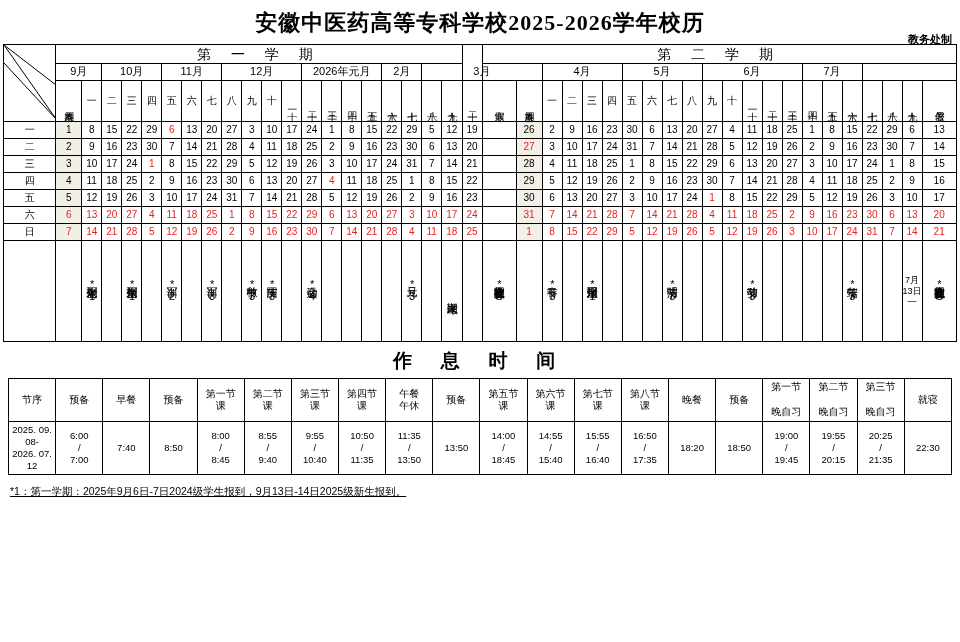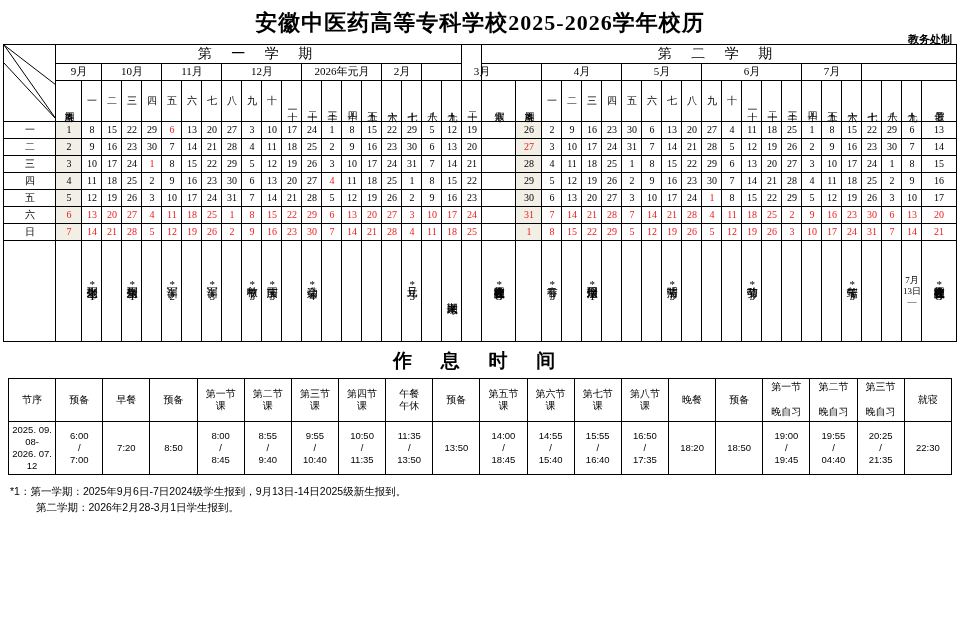--- a/index.html
+++ b/index.html
@@ -12,21 +12,20 @@
     text-align:center;font-family:"Liberation Serif","DejaVu Serif",serif;
     font-weight:bold;font-size:22px;letter-spacing:1px;margin:8px 0 2px 0;
   }
   .office{
     position:absolute;right:8px;top:32px;font-size:11px;font-weight:bold;margin-left:12px;
   }
   table{border-collapse:collapse;}
   .cal{
     margin:6px auto 0 auto;width:944px;table-layout:fixed;
     font-size:10px;
-    font-family:Liberation Serif, serif;
   }
   .cal td,.cal th{
     border:1px solid #000;text-align:center;vertical-align:middle;
     padding:0;line-height:1.05;
   }
   .hdr-sem{font-size:14px;letter-spacing:8px;font-weight:normal;height:18px;}
   .hdr-month{height:16px;font-size:11px;}
   .hdr-week{height:40px;font-size:10px;}
   .vtext{
     writing-mode:vertical-rl;text-orientation:upright;
@@ -56,21 +55,21 @@
   }
   .sched{
     margin:0 auto;width:944px;table-layout:fixed;font-size:10px;
   }
   .sched td{border:1px solid #000;text-align:center;padding:2px 0;line-height:1.25;}
   .sched .h{height:38px;font-size:10px;}
   .sched .v{height:44px;font-size:9.5px;}
   .foot{
     margin:8px 0 0 10px;font-size:10.5px;line-height:1.55;
   }
-  .foot div{white-space:nowrap;}
+  .foot div{white-space:nowrap;text-decoration:underline;}
   .indent{padding-left:26px;}
   .july{font-size:9px;line-height:1.2;}
 </style>
 </head>
 <body>
 
 <div class="title">安徽中医药高等专科学校2025-2026学年校历</div>
 <div class="office">教务处制</div>
 
 <table class="cal">
@@ -594,21 +593,21 @@
         <td class="h">第二节<br><br>晚自习</td>
         <td class="h">第三节<br><br>晚自习</td>
         <td class="h">就寝</td>
       </tr>
       <tr>
         <td class="v" style="white-space:pre-line">2025. 09. 08-
 2026. 07. 12</td>
         <td class="v" style="white-space:pre-line">6:00
 /
 7:00</td>
-        <td class="v" style="white-space:pre-line">7:20</td>
+        <td class="v" style="white-space:pre-line">7:40</td>
         <td class="v" style="white-space:pre-line">8:50</td>
         <td class="v" style="white-space:pre-line">8:00
 /
 8:45</td>
         <td class="v" style="white-space:pre-line">8:55
 /
 9:40</td>
         <td class="v" style="white-space:pre-line">9:55
 /
 10:40</td>
@@ -631,25 +630,24 @@
         <td class="v" style="white-space:pre-line">16:50
 /
 17:35</td>
         <td class="v" style="white-space:pre-line">18:20</td>
         <td class="v" style="white-space:pre-line">18:50</td>
         <td class="v" style="white-space:pre-line">19:00
 /
 19:45</td>
         <td class="v" style="white-space:pre-line">19:55
 /
-04:40</td>
+20:15</td>
         <td class="v" style="white-space:pre-line">20:25
 /
 21:35</td>
         <td class="v" style="white-space:pre-line">22:30</td>
       </tr>
     </tbody>
 </table>
 
 <div class="foot" id="footnotes">
     <div class="">*1：第一学期：2025年9月6日-7日2024级学生报到，9月13日-14日2025级新生报到。</div>
-    <div class="indent">第二学期：2026年2月28-3月1日学生报到。</div>
   </div>
 
 </body></html>

